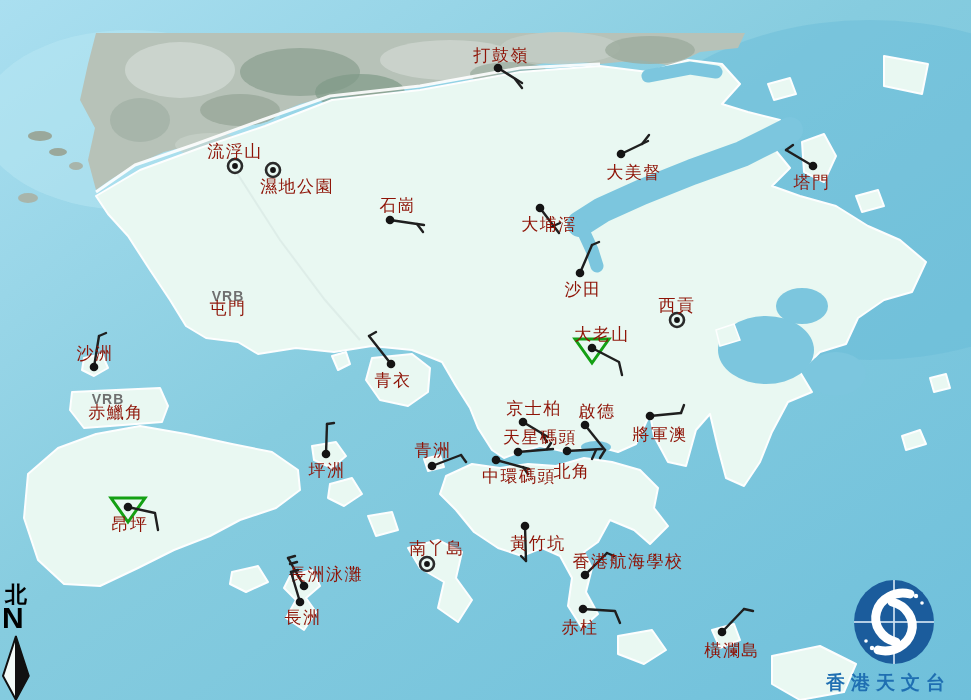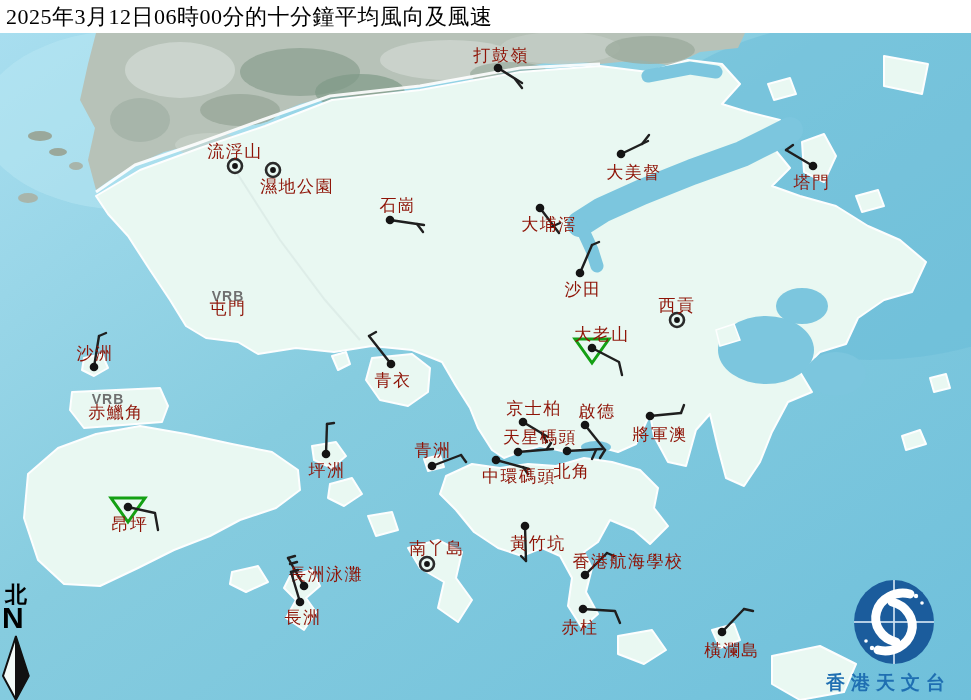--- a/index.html
+++ b/index.html
@@ -292,23 +292,20 @@
         </g>
         <g>
           <polyline points="722,632 744,609" fill="none" stroke="#1f1f1f" stroke-width="2.4" stroke-linecap="round" stroke-linejoin="round"></polyline>
           <polyline points="744,609 753,611" fill="none" stroke="#1f1f1f" stroke-width="2.4" stroke-linecap="round" stroke-linejoin="round"></polyline>
           <circle cx="722" cy="632" r="4.3" fill="#141414"></circle>
           <text x="732" y="656" class="st-label">橫瀾島</text>
         </g>
       </g>
 </svg>
 
-<div id="title-bar">
-  <div class="t">2025年3月12日06時00分的十分鐘平均風向及風速</div>
-</div>
 
 <div id="compass-cn">北</div>
 <div id="compass-en">N</div>
 
 <div id="logo">
   <svg width="145" height="96" viewBox="0 0 145 96">
     <ellipse cx="68" cy="50" rx="40" ry="42" fill="#1b5c9c"></ellipse>
     <line x1="28" y1="50" x2="108" y2="50" stroke="#cfe3f2" stroke-width="2" opacity="0.85"></line>
     <line x1="68" y1="8" x2="68" y2="92" stroke="#cfe3f2" stroke-width="2" opacity="0.85"></line>
     <path d="M84,22 A22,20 0 1 0 70,70" fill="none" stroke="#ffffff" stroke-width="9" stroke-linecap="round"></path>

